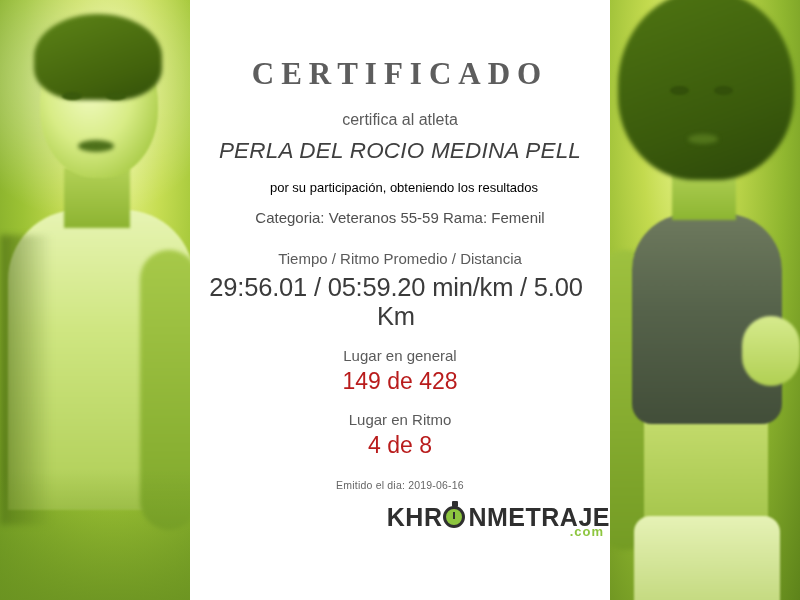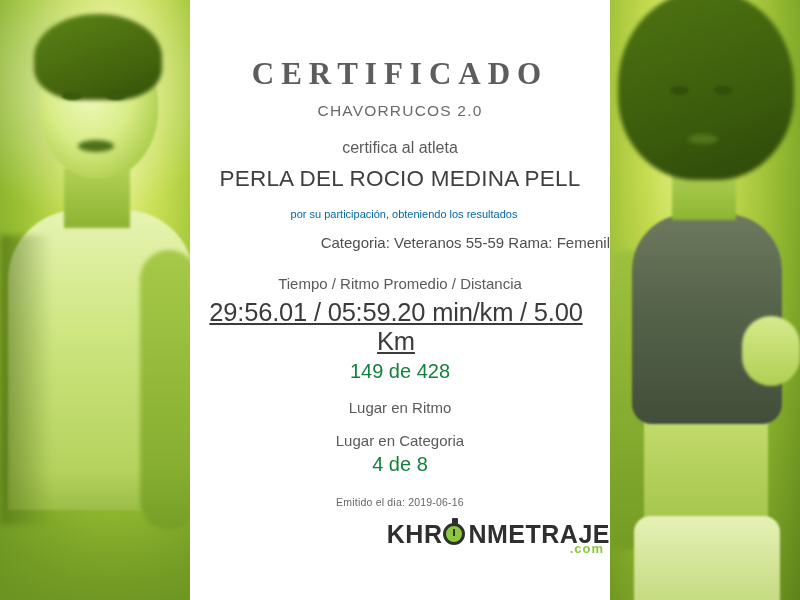--- a/index.html
+++ b/index.html
@@ -273,53 +273,52 @@
   .certifies {
     margin: 19px 0 0 0;
     font-size: 16px;
     color: #5a5a5a;
   }
   .athlete {
     margin: 9px 0 0 0;
     font-size: 22.5px;
     color: #3f3f3f;
     letter-spacing: 0.2px;
+    font-style: italic;
   }
   .participation {
     margin: 16px 0 0 8px;
-    font-size: 11px;
-    color: #0369a1;
+    font-size: 13px;
+    color: #000000;
   }
   .category {
     margin: 14px 0 0 0;
     font-size: 15px;
     color: #4f4f4f;
-    text-align: right;
   }
   .metric-label {
     margin: 24px 0 0 0;
     font-size: 15px;
     color: #5a5a5a;
   }
   .result-main {
     margin: 6px 8px 0 0;
     font-size: 25.5px;
     color: #3b3b3b;
     letter-spacing: -0.2px;
-    text-decoration: underline;
   }
   .place-label {
     margin: 16px 0 0 0;
     font-size: 15px;
     color: #5a5a5a;
   }
   .place-value {
     margin: 4px 0 0 0;
-    font-size: 20px;
-    color: #15803d;
+    font-size: 23px;
+    color: #b91c1c;
   }
   .issued {
     margin: 20px 0 0 0;
     font-size: 10.5px;
     color: #666666;
     letter-spacing: 0.2px;
   }
 
   
   .logo {
@@ -412,36 +411,35 @@
     <div class="hair"></div>
     <div class="eye-l"></div>
     <div class="eye-r"></div>
     <div class="mouth"></div>
     <div class="hand"></div>
   </div>
 
   <div class="content">
 
     <h1 class="title">CERTIFICADO</h1>
-    <div class="subtitle">CHAVORRUCOS 2.0</div>
 
     <div class="certifies">certifica al atleta</div>
     <div class="athlete">PERLA DEL ROCIO MEDINA PELL</div>
 
     <div class="participation">por su participación, obteniendo los resultados</div>
     <div class="category">Categoria: Veteranos 55-59 Rama: Femenil</div>
 
     <div class="metric-label">Tiempo / Ritmo Promedio / Distancia</div>
     <div class="result-main">29:56.01 / 05:59.20 min/km / 5.00 Km</div>
 
+    <div class="place-label">Lugar en general</div>
     <div class="place-value">149 de 428</div>
 
     <div class="place-label">Lugar en Ritmo</div>
 
-    <div class="place-label">Lugar en Categoria</div>
     <div class="place-value">4 de 8</div>
 
     <div class="issued">Emitido el dia: 2019-06-16</div>
 
     <div class="logo">
       <span class="logo-text"><span>KHR</span><span class="logo-o">
           <span class="ring"></span>
           <span class="stem"></span>
           <span class="hand-tick"></span>
         </span><span>N</span><span>METRAJE</span>

